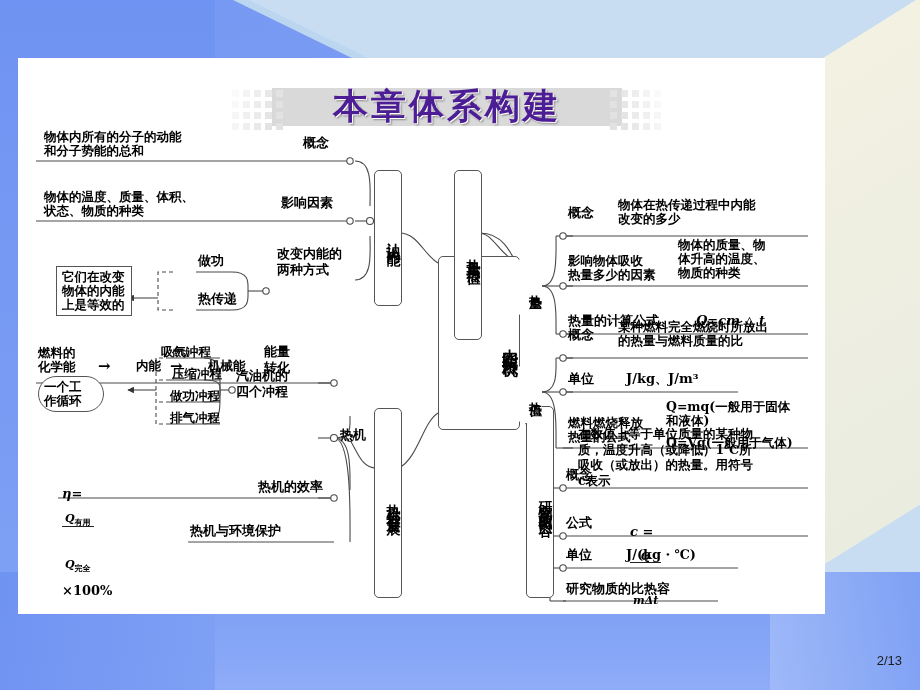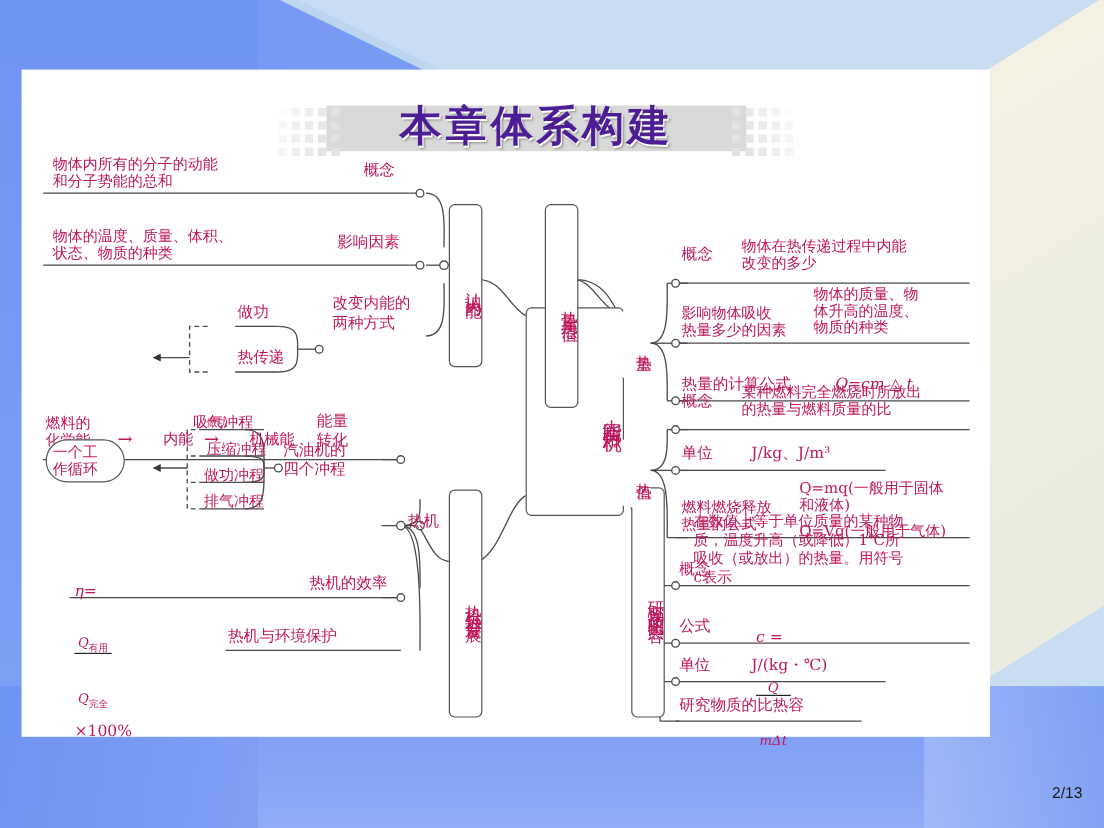--- a/index.html
+++ b/index.html
@@ -72,36 +72,37 @@
     font-size:13px;color:#1b1b1b;
   }
 
   
   #diagram{position:absolute;left:18px;top:58px;width:807px;height:556px;}
   #links{position:absolute;inset:0;}
 
   .node{
     position:absolute;
     font-family:"DejaVu Serif","Liberation Serif",serif;
-    color:#be185d;line-height:1.12;
+    color:#000000;line-height:1.12;
     white-space:pre-line;
+    font-weight:bold;
   }
   .leaf{font-size:12.5px;}
   .lbl{font-size:13px;}
   .vert{
     writing-mode:vertical-rl;text-orientation:upright;
     border:1px solid #555;border-radius:5px;background:#fff;
     text-align:center;letter-spacing:3px;
   }
   .boxed{border:1.4px solid #555;background:#fff;padding:3px 5px;font-size:12.5px;}
   .ital{font-style:italic;}
 
   
   .frac{display:inline-block;vertical-align:middle;text-align:center;font-size:11px;line-height:1.05;}
-  .frac .num{display:block;border-bottom:1.1px solid #222;padding:0 3px;margin-top:17px;}
+  .frac .num{display:block;border-bottom:1.1px solid #222;padding:0 3px;}
   .frac .den{display:block;padding:0 3px;margin-top:20px;}
   .sub{font-size:8px;vertical-align:sub;}
 </style>
 </head>
 <body>
 
 <div id="bg">
   <div class="bgband b-lightblue"></div>
   <div class="bgband b-cream"></div>
   <div class="bgband b-midblue"></div>
@@ -309,20 +310,23 @@
   <div class="node lbl" style="left:285px;top:78px;width:50px;">概念</div>
 
   <div class="node leaf" style="left:26px;top:132px;width:280px;text-align:left;">物体的温度、质量、体积、
 状态、物质的种类</div>
   <div class="node lbl" style="left:263px;top:138px;width:80px;">影响因素</div>
 
   <div class="node lbl" style="left:259px;top:188px;width:80px;line-height:1.2;">改变内能的
 两种方式</div>
   <div class="node lbl" style="left:180px;top:196px;width:44px;">做功</div>
   <div class="node lbl" style="left:180px;top:234px;width:60px;">热传递</div>
+  <div class="node boxed" style="left:38px;top:208px;width:64px;text-align:left;">它们在改变
+物体的内能
+上是等效的</div>
 
   <div class="node vert" style="left:500px;top:200px;width:24px;height:58px;font-size:13px;border:none;letter-spacing:2px;">热量</div>
 
   <div class="node lbl" style="left:550px;top:148px;width:46px;">概念</div>
   <div class="node leaf" style="left:550px;top:196px;width:110px;text-align:left;">影响物体吸收
 热量多少的因素</div>
 
   <div class="node leaf" style="left:600px;top:140px;width:210px;text-align:left;">物体在热传递过程中内能
 改变的多少</div>
   <div class="node leaf" style="left:660px;top:180px;width:130px;text-align:left;">物体的质量、物
@@ -378,21 +382,21 @@
   <div class="node leaf" style="left:190px;top:301px;width:50px;">机械能</div>
   <div class="node lbl" style="left:246px;top:286px;width:40px;line-height:1.2;">能量
 转化</div>
 
   <div class="node leaf" style="left:143px;top:287px;width:52px;">吸气冲程</div>
   <div class="node leaf" style="left:152px;top:309px;width:52px;text-align:right;">压缩冲程</div>
   <div class="node leaf" style="left:152px;top:331px;width:52px;">做功冲程</div>
   <div class="node leaf" style="left:152px;top:353px;width:52px;">排气冲程</div>
   <div class="node lbl" style="left:218px;top:310px;width:76px;line-height:1.25;">汽油机的
 四个冲程</div>
-  <div class="node boxed" style="left:20px;top:308px;width:54px;text-align:left;border-radius:18px;">一个工
+  <div class="node boxed" style="left:20px;top:318px;width:54px;text-align:left;border-radius:18px;">一个工
 作循环</div>
 
   <div class="node lbl" style="left:44px;top:414px;width:210px;text-align:left;">
     <span class="ital">η=</span>
     <span class="frac">
       <span class="num"><i>Q</i><span class="sub">有用</span></span>
       <span class="den"><i>Q</i><span class="sub">完全</span></span>
     </span>
     <span>×100%</span>
   </div>

